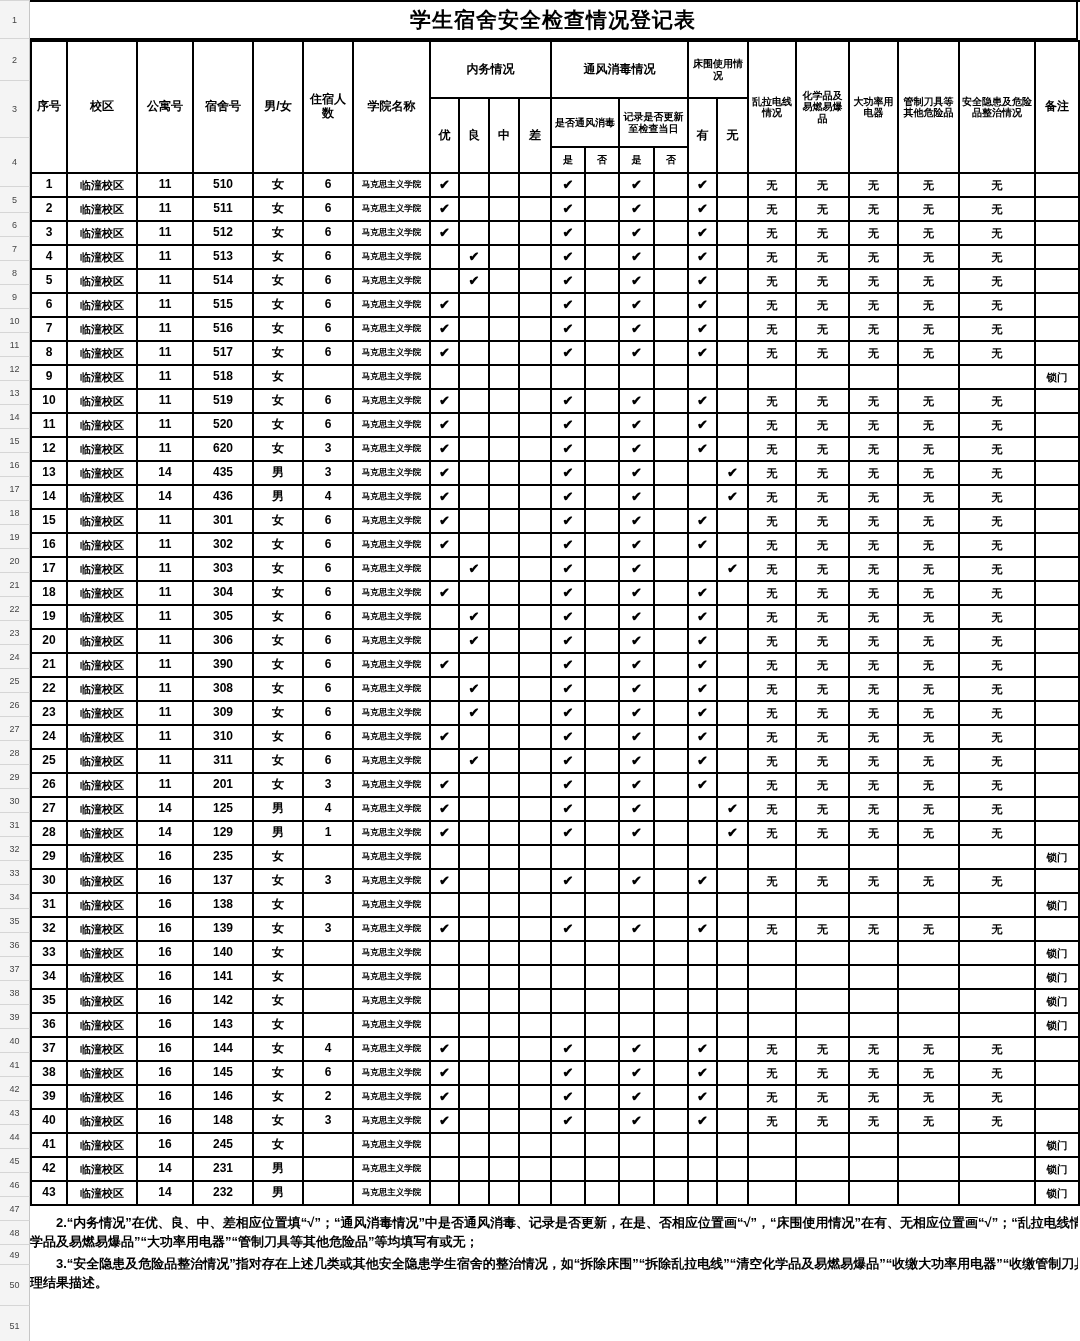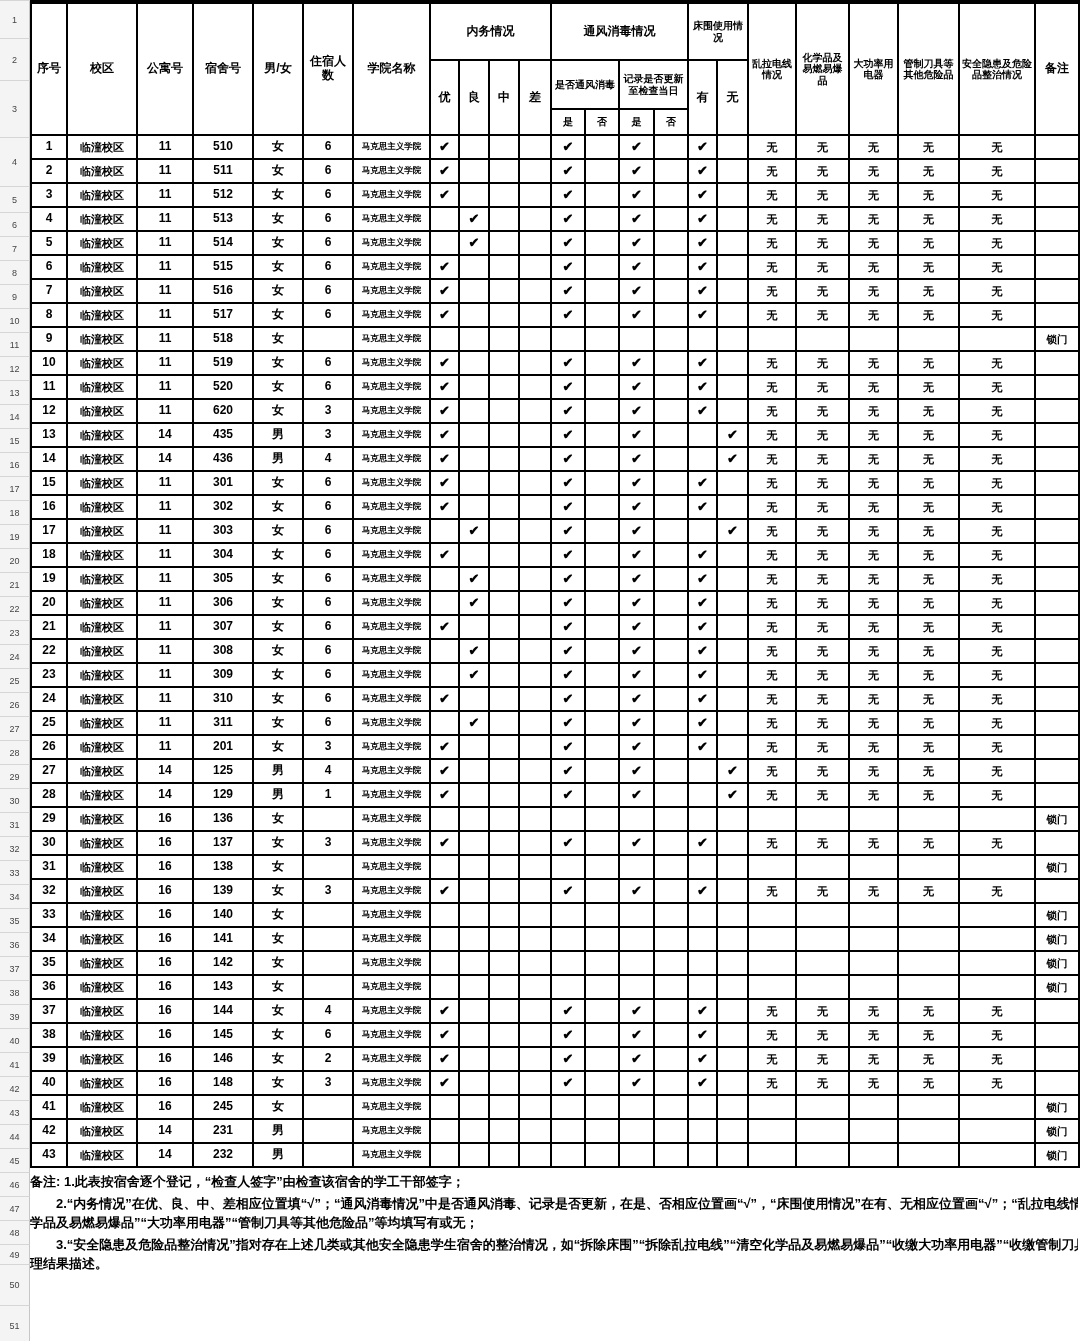--- a/index.html
+++ b/index.html
@@ -100,20 +100,23 @@
     <div class="gcell" style="height: 24px;">45</div>
     <div class="gcell" style="height: 24px;">46</div>
     <div class="gcell" style="height: 24px;">47</div>
     <div class="gcell" style="height: 24px;">48</div>
     <div class="gcell" style="height: 20px;">49</div>
     <div class="gcell" style="height: 41px;">50</div>
     <div class="gcell" style="height: 41px;">51</div>
   </div>
 
 <div id="main">
+  <div id="title-row">
+    <span>学生宿舍安全检查情况登记表</span>
+  </div>
 
   <table id="inspection-table">
     <colgroup id="cols">
         <col style="width: 36px;">
         <col style="width: 70px;">
         <col style="width: 56px;">
         <col style="width: 60px;">
         <col style="width: 50px;">
         <col style="width: 50px;">
         <col style="width: 77px;">
@@ -668,21 +671,21 @@
           <td class="wu">无</td>
           <td class="wu">无</td>
           <td class="wu">无</td>
           <td class="wu">无</td>
           <td class="rmk"></td>
         </tr>
         <tr>
           <td>21</td>
           <td class="campus">临潼校区</td>
           <td>11</td>
-          <td>307</td>
+          <td>390</td>
           <td>女</td>
           <td>6</td>
           <td class="college">马克思主义学院</td>
           <td class="chk">✔</td>
           <td></td>
           <td></td>
           <td></td>
           <td class="chk">✔</td>
           <td></td>
           <td class="chk">✔</td>
@@ -868,21 +871,21 @@
           <td class="wu">无</td>
           <td class="wu">无</td>
           <td class="wu">无</td>
           <td class="wu">无</td>
           <td class="rmk"></td>
         </tr>
         <tr>
           <td>29</td>
           <td class="campus">临潼校区</td>
           <td>16</td>
-          <td>136</td>
+          <td>235</td>
           <td>女</td>
           <td></td>
           <td class="college">马克思主义学院</td>
           <td></td>
           <td></td>
           <td></td>
           <td></td>
           <td></td>
           <td></td>
           <td></td>
@@ -1243,21 +1246,20 @@
           <td class="wu"></td>
           <td class="wu"></td>
           <td class="wu"></td>
           <td class="wu"></td>
           <td class="rmk">锁门</td>
         </tr>
       </tbody>
   </table>
 
   <div id="notes">
-    <div class="note-line">备注: 1.此表按宿舍逐个登记，“检查人签字”由检查该宿舍的学工干部签字；</div>
     <div class="note-gap"></div>
     <div class="note-line">　　2.“内务情况”在优、良、中、差相应位置填“√”；“通风消毒情况”中是否通风消毒、记录是否更新，在是、否相应位置画“√”，“床围使用情况”在有、无相应位置画“√”；“乱拉电线情况”“化</div>
     <div class="note-line">学品及易燃易爆品”“大功率用电器”“管制刀具等其他危险品”等均填写有或无；</div>
     <div class="note-gap"></div>
     <div class="note-line">　　3.“安全隐患及危险品整治情况”指对存在上述几类或其他安全隐患学生宿舍的整治情况，如“拆除床围”“拆除乱拉电线”“清空化学品及易燃易爆品”“收缴大功率用电器”“收缴管制刀具”等处</div>
     <div class="note-line">理结果描述。</div>
   </div>
 
 </div>
 

